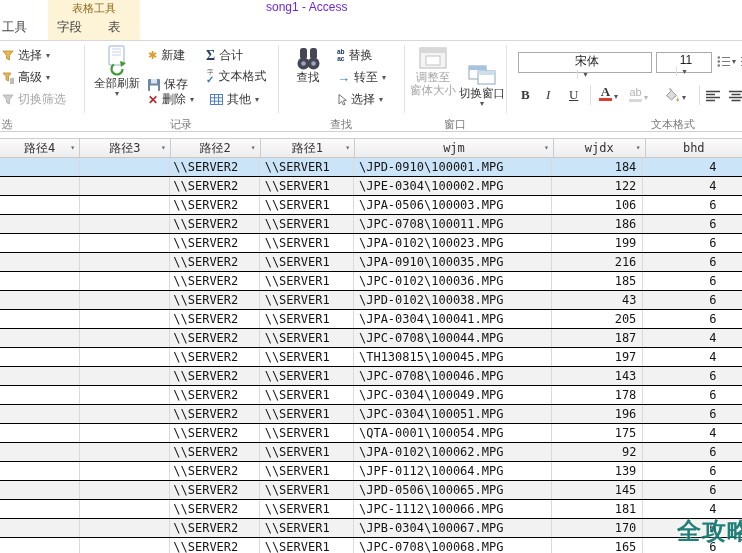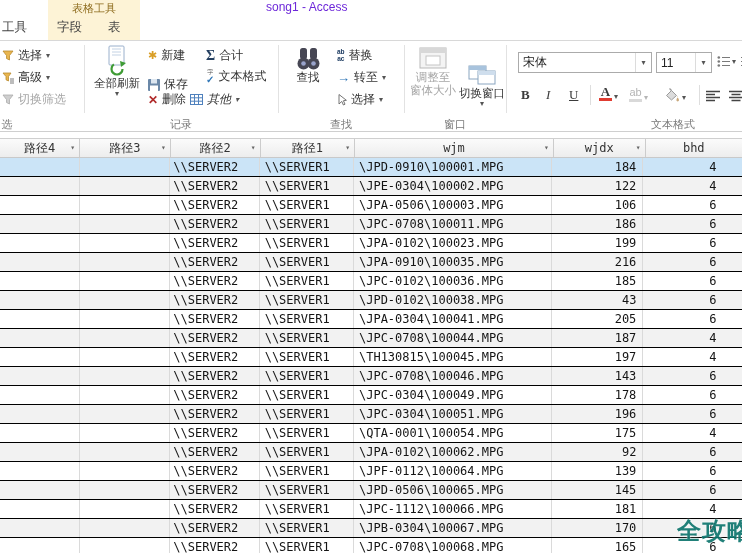--- a/index.html
+++ b/index.html
@@ -22,21 +22,21 @@
   .dd{font-size:8px;color:#555;line-height:8px;}
   .icon{display:inline-flex;align-items:center;justify-content:center;}
   .sigma{font-family:"Liberation Serif",serif;font-weight:bold;font-size:14px;color:#243f60;line-height:12px;}
   .delx{font-weight:bold;font-size:12px;color:#b02b2b;line-height:12px;}
   .newstar{font-size:11px;color:#d99e26;line-height:11px;}
   .gotoarrow{font-weight:bold;font-size:13px;color:#2e75b6;line-height:12px;}
   .replace-icon{display:flex;flex-direction:column;font-size:6.5px;line-height:6.5px;color:#17365d;font-weight:bold;}
   .spell-icon{display:flex;flex-direction:column;align-items:center;font-size:6px;line-height:5px;color:#555;}
   .spell-icon .chk{color:#2e75b6;font-weight:bold;font-size:10px;line-height:9px;}
   
-  .combo{position:absolute;height:21px;background:#fff;border:1px solid #ababab;box-sizing:border-box;display:flex;align-items:center;}
+  .combo{position:absolute;height:21px;background:#fff;border:1px solid #ababab;box-sizing:border-box;display:flex;align-items:center;flex-direction:column;}
   .combo .val{flex:1;padding-left:4px;font-size:12px;color:#222;}
   .combo .cbtn{width:15px;height:100%;border-left:1px solid #dcdcdc;display:flex;align-items:center;justify-content:center;font-size:8px;color:#555;}
   .fmt-btn{position:absolute;display:flex;align-items:flex-end;gap:2px;font-size:13px;color:#3b3b3b;}
   .bchar{font-weight:bold;font-family:"Liberation Serif",serif;}
   .ichar{font-style:italic;font-family:"Liberation Serif",serif;}
   .uchar{text-decoration:underline;font-family:"Liberation Serif",serif;}
   .fontcolor-a{display:flex;flex-direction:column;align-items:center;line-height:11px;}
   .fontcolor-a .bar{width:13px;height:3px;background:#e03c31;margin-top:1px;}
   .grayab{color:#b5b5b5;font-size:11px;line-height:11px;display:flex;flex-direction:column;align-items:center;}
   .grayab .bar{width:13px;height:3px;background:#d9d9d9;margin-top:1px;}
@@ -144,21 +144,21 @@
     <span class="icon sigma">Σ</span>
     <span>合计</span>
   </div>
   <div class="btn-small" style="left:206px;top:68px;">
     <span class="icon spell-icon">
         <span>字</span>
         <span class="chk">✓</span>
       </span>
     <span>文本格式</span>
   </div>
-  <div class="btn-small" style="left:190px;top:91px;font-style:italic;">
+  <div class="btn-small" style="left:210px;top:91px;">
     <span class="icon">
         <svg width="13" height="11">
           <rect x="0.5" y="0.5" width="12" height="10" fill="#fff" stroke="#4f81bd"></rect>
           <path d="M0.5 3.8h12M0.5 7.2h12M4.5 0.5v10M8.5 0.5v10" stroke="#4f81bd" stroke-width="1"></path>
         </svg>
       </span>
     <span>其他</span>
       <span class="dd">▾</span>
   </div>
   <div class="rlabel" style="left:84px;width:194px;">记录</div>

